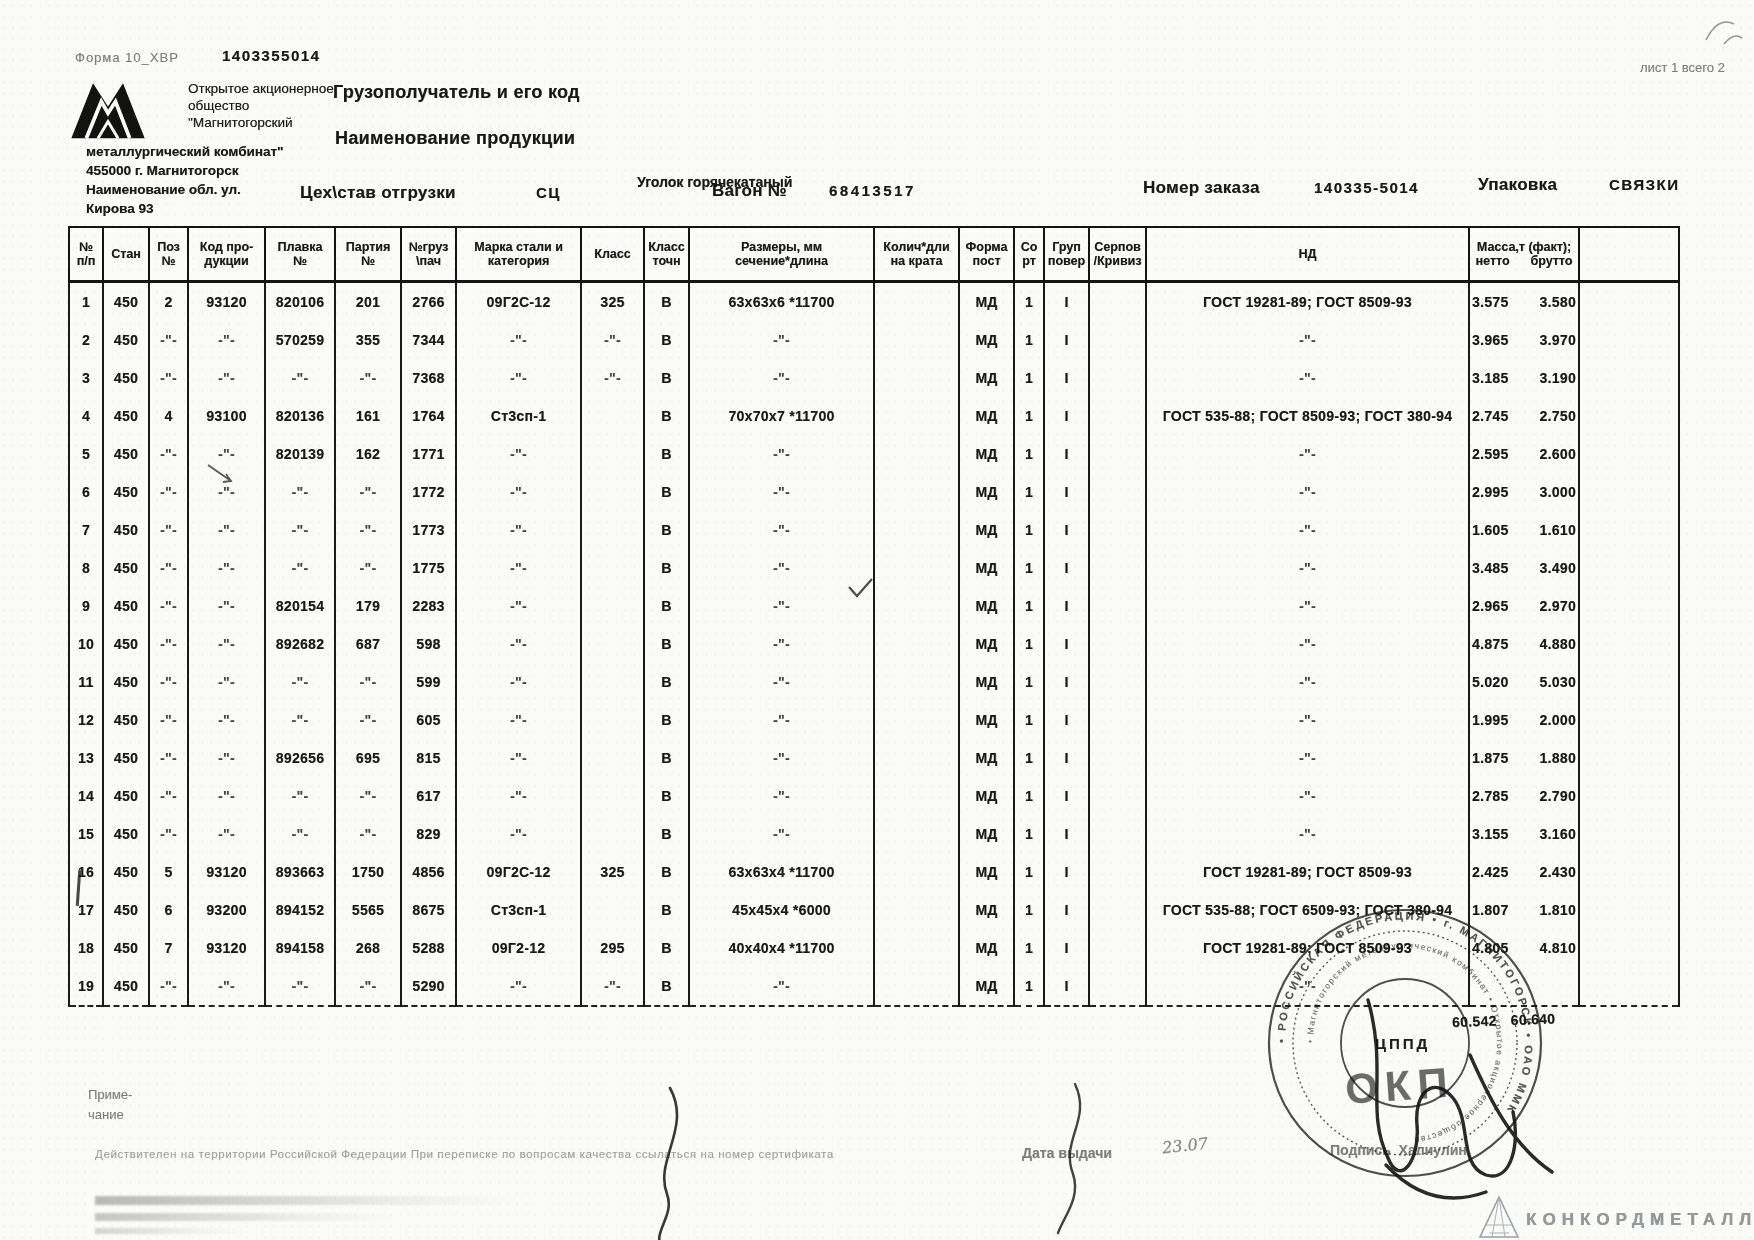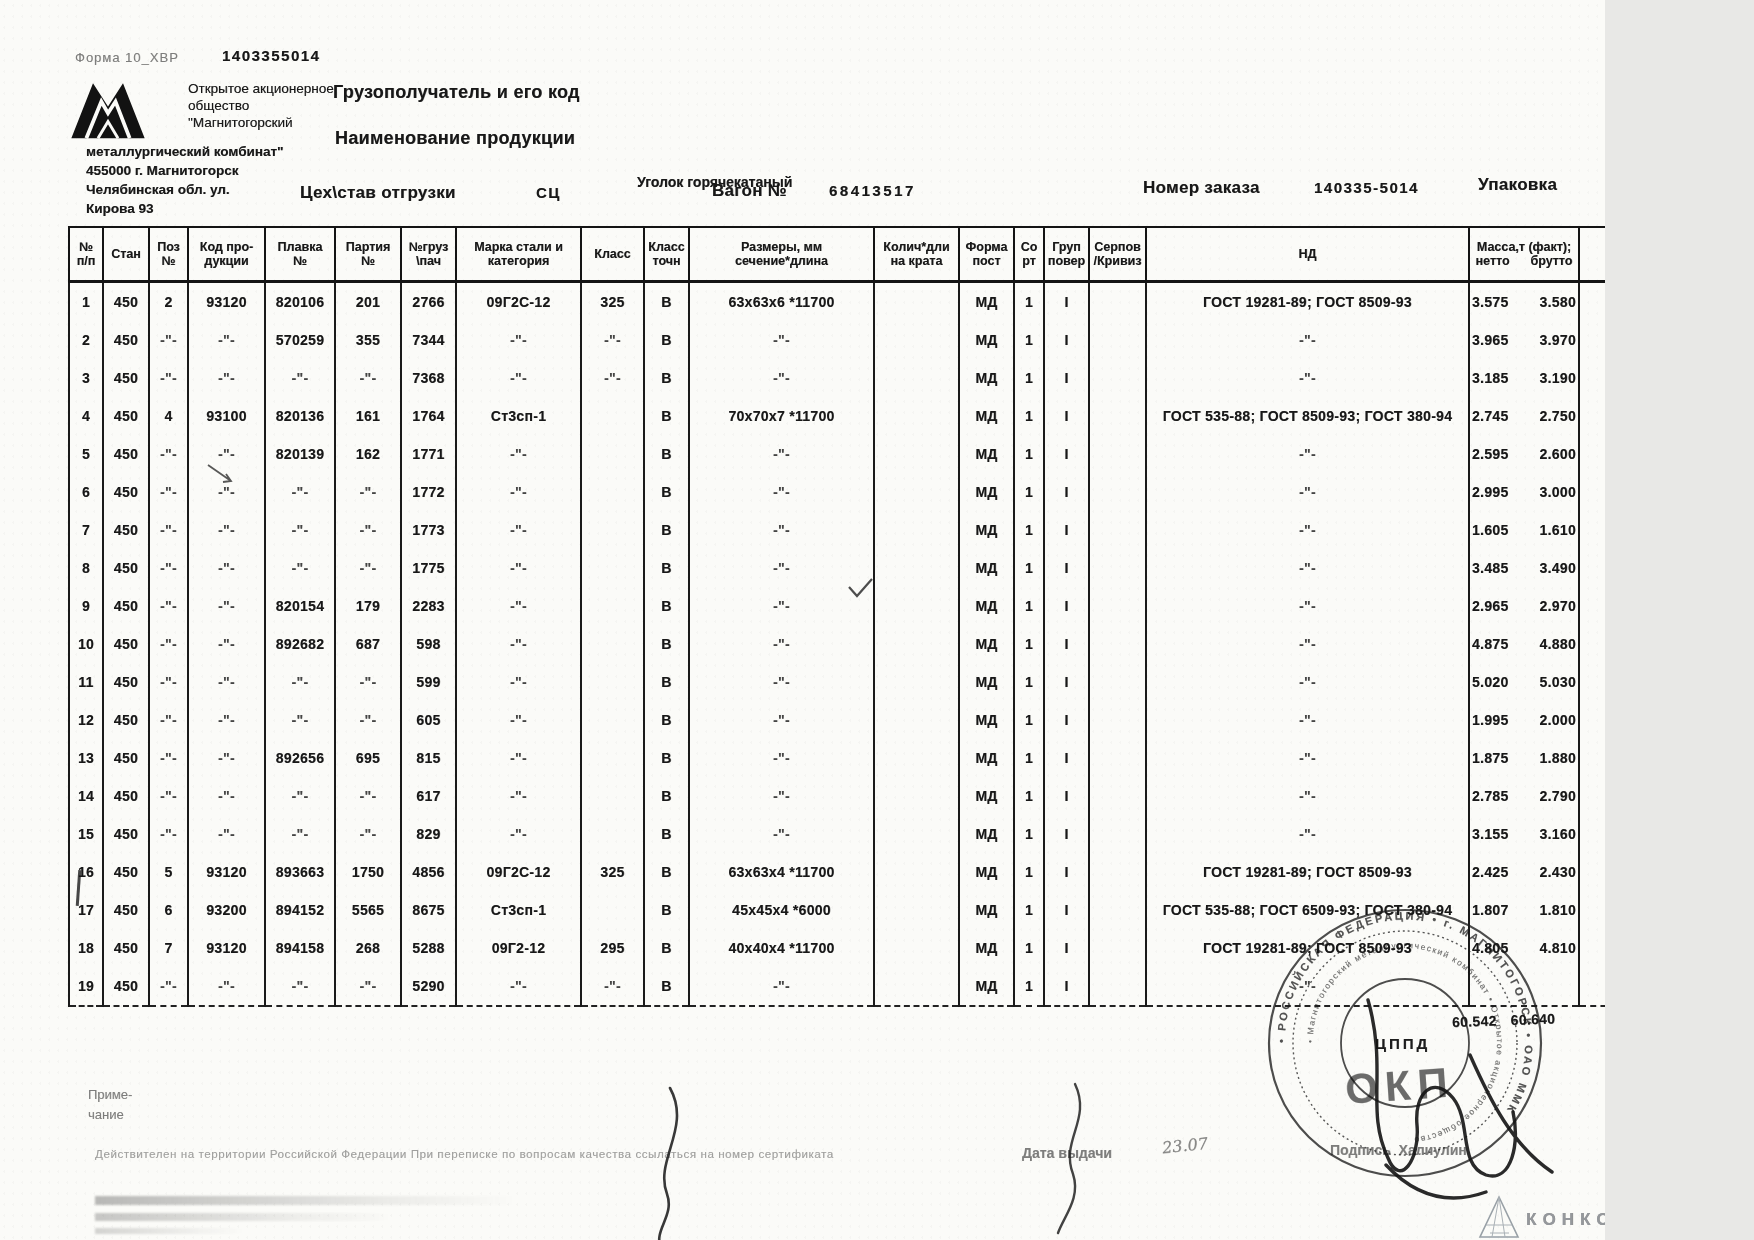--- a/index.html
+++ b/index.html
@@ -1,17 +1,17 @@
 <!DOCTYPE html>
 <html><head>
 <meta charset="utf-8">
 <style>
   html,body { margin:0; padding:0; background:#e8e8e6; }
   .page {
-    position:relative; width:1605px; height:1240px;
+    position:relative; width:1754px; height:1240px;
     background:#fbfbf8;
     background-image: radial-gradient(rgba(0,0,0,0.025) 1px, transparent 1px);
     background-size: 9px 11px;
     font-family:"Liberation Sans", sans-serif;
     color:#181818; overflow:hidden;
   }
   .abs { position:absolute; }
   .ink { text-shadow: 0.35px 0.35px 0 rgba(0,0,0,.45); }
   .faint { opacity:.55; filter: blur(.3px); }
   .vfaint { opacity:.4; filter: blur(.4px); }
@@ -66,21 +66,21 @@
   </svg>
 
   <div class="abs" style="left:164px; top:80px; font-size:13.5px; font-weight:400; line-height:17px;margin-left:24px;">
     <div>Открытое акционерное</div>
     <div>общество</div>
     <div>"Магнитогорский</div>
   </div>
   <div class="abs" style="left:86px; top:142px; font-size:13.5px; font-weight:700; line-height:19px;">
     <div>металлургический комбинат"</div>
     <div>455000 г. Магнитогорск</div>
-    <div>Челябинская обл.  ул.</div>
+    <div>Наименование обл.  ул.</div>
     <div>Кирова 93</div>
   </div>
 
   <div class="abs small faint" style="left:1640px; top:60px;">лист 1 всего 2</div>
 
   <div class="abs lbl-bold" style="left:333px; top:82px; font-size:18px;">Грузополучатель и его код</div>
   <div class="abs lbl-bold" style="left:335px; top:128px; font-size:18px;">Наименование продукции</div>
   <div class="abs" style="left:637px; top:130px; font-size:14px; font-weight:600;margin-top:44px;">Уголок горячекатаный</div>
 
   <div class="abs lbl-bold" style="left:300px; top:183px;">Цех\став отгрузки</div>

